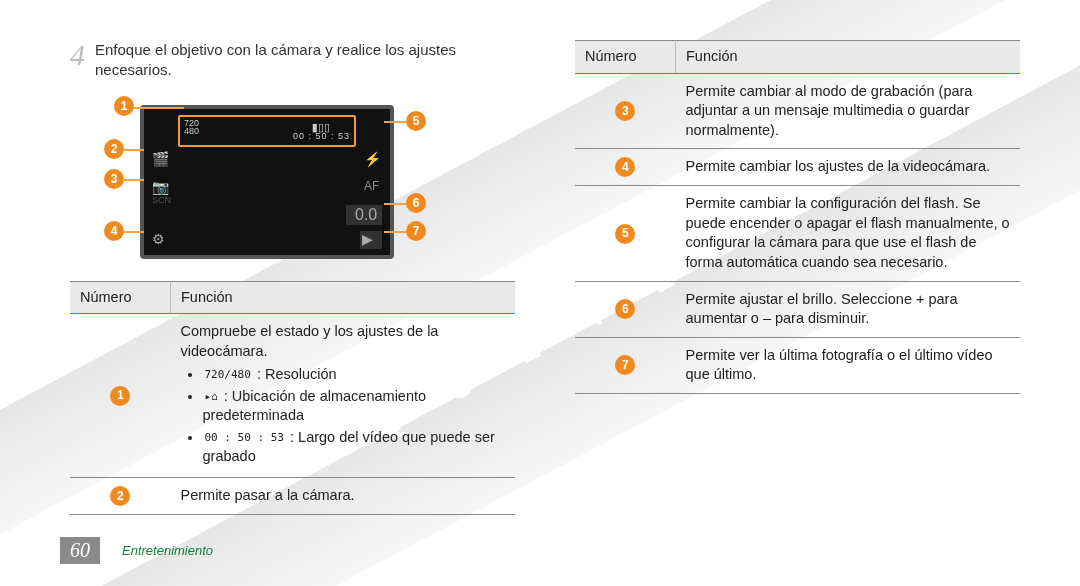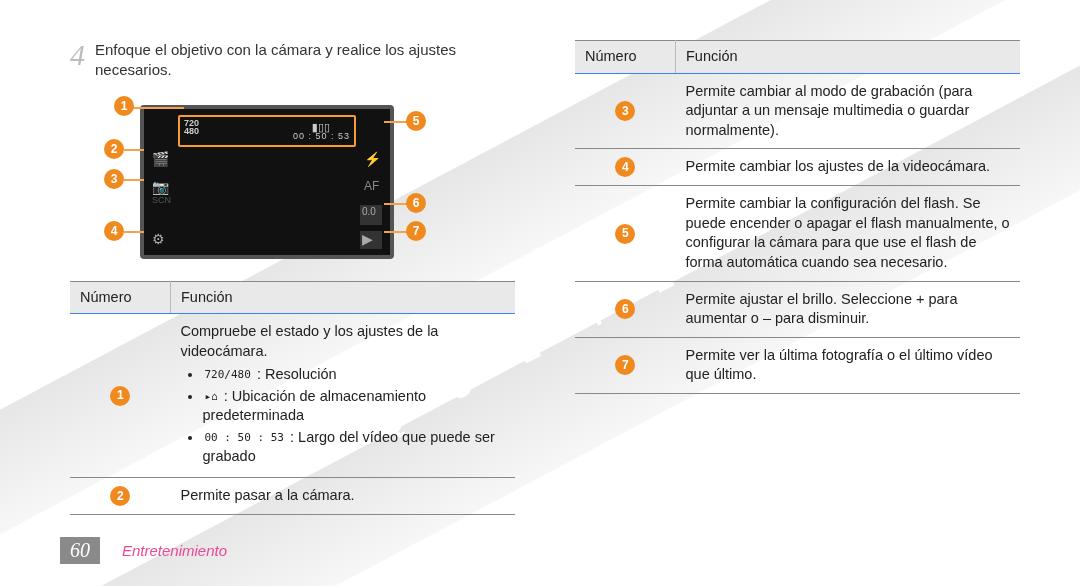--- a/index.html
+++ b/index.html
@@ -8,40 +8,40 @@
   .wm{position:absolute;transform:rotate(-28deg);color:#fff;font-weight:700;letter-spacing:24px;font-size:30px;z-index:1;pointer-events:none;white-space:nowrap}
   .page{position:relative;z-index:2;display:flex;gap:60px;padding:40px 60px 30px 70px;height:520px;box-sizing:border-box}
   .col{flex:1;min-width:0}
   .step{display:flex;gap:10px;margin-bottom:12px}
   .step-num{font-style:italic;font-family:Georgia,serif;font-size:30px;color:#bcbcbc;line-height:1}
   .step-txt{font-size:15px;line-height:1.35;color:#333}
   
   .cam-wrap{position:relative;width:340px;height:170px;margin:6px 0 18px 28px}
   .cam{position:absolute;left:42px;top:12px;width:246px;height:146px;background:#111;border:4px solid #555;border-radius:4px}
   .cam .topbar{position:absolute;left:34px;top:6px;right:34px;height:28px;border:2px solid #f89d33;border-radius:2px}
-  .cam .res{position:absolute;left:40px;top:10px;color:#ccc;font-size:9px;font-weight:700;line-height:.9}
+  .cam .res{position:absolute;left:40px;top:10px;color:#ccc;font-size:9px;font-weight:400;line-height:.9}
   .cam .batt{position:absolute;right:60px;top:12px;color:#ccc;font-size:11px}
   .cam .time{position:absolute;right:40px;top:22px;color:#ccc;font-size:9px;letter-spacing:1px}
   .cam .side-ic{position:absolute;width:18px;height:18px;color:#aaa;font-size:14px}
   .pin{position:absolute;width:20px;height:20px;border-radius:50%;background:#f08a1f;color:#fff;font-size:12px;font-weight:700;display:flex;align-items:center;justify-content:center}
   .lead{position:absolute;background:#f4a34a;height:2px}
   .lead.v{width:2px;height:auto}
   
   table{width:100%;border-collapse:collapse;font-size:14.5px;line-height:1.35}
   th{background:#e9e9e9;text-align:left;font-weight:400;padding:6px 10px;border-top:1px solid #888;border-bottom:1px solid #3b82f6}
   th:first-child{border-right:1px solid #bbb;width:80px}
   td{padding:8px 10px;border-bottom:1px solid #888;vertical-align:top}
   td.num{text-align:center;vertical-align:middle;width:80px}
   .badge{display:inline-flex;width:20px;height:20px;border-radius:50%;background:#f08a1f;color:#fff;font-size:12px;font-weight:700;align-items:center;justify-content:center}
   ul.b{list-style:disc;margin:4px 0 0 18px;padding:0}
   ul.b li{margin:2px 4px}
   .inline-ic{display:inline-block;font-family:monospace;font-size:11px;padding:0 2px;vertical-align:middle;color:#222}
   .footer{position:absolute;left:60px;bottom:22px;z-index:3;display:flex;align-items:center;gap:22px}
   .pg{background:#8a8a8a;color:#fff;font-style:italic;font-family:Georgia,serif;font-size:20px;padding:2px 10px}
-  .sec{font-style:italic;color:#ec4899;font-size:15px}
+  .sec{font-style:italic;color:#15803d;font-size:13px}
 </style>
 </head>
 <body>
 
 <div class="stripe" style="top:130px"></div>
 <div class="stripe" style="top:360px"></div>
 <div class="wm" style="left:520px;top:190px">O R I G I</div>
 <div class="wm" style="left:360px;top:330px">Q U E T E</div>
 
 <div class="page">
@@ -57,21 +57,21 @@
         <div class="topbar"></div>
         <div class="res"><span>720</span><br><span>480</span></div>
         <div class="batt">▮▯▯</div>
         <div class="time">00 : 50 : 53</div>
         <span class="side-ic" style="left:8px;top:42px">🎬</span>
         <span class="side-ic" style="left:8px;top:70px">📷</span>
         <span class="side-ic" style="left:8px;top:86px;font-size:9px;color:#555">SCN</span>
         <span class="side-ic" style="left:8px;top:122px">⚙</span>
         <span class="side-ic" style="right:8px;top:42px">⚡</span>
         <span class="side-ic" style="right:8px;top:70px;font-size:12px;color:#888">AF</span>
-        <span class="side-ic" style="right:8px;top:96px;font-size:10px;background:#333;padding:1px 2px">0.0</span>
+        <span class="side-ic" style="right:8px;top:96px;font-size:16px;background:#333;padding:1px 9px">0.0</span>
         <span class="side-ic" style="right:8px;top:122px;background:#333;padding:0 2px">▶</span>
       </div>
 
       <div class="lead" style="left:26px;top:14px;width:60px"></div>
       <div class="lead v" style="left:26px;top:14px;height:8px"></div>
       <div class="pin" style="left:16px;top:3px">1</div>
       <div class="lead" style="left:26px;top:56px;width:20px"></div>
       <div class="pin" style="left:6px;top:46px">2</div>
       <div class="lead" style="left:26px;top:86px;width:20px"></div>
       <div class="pin" style="left:6px;top:76px">3</div>

